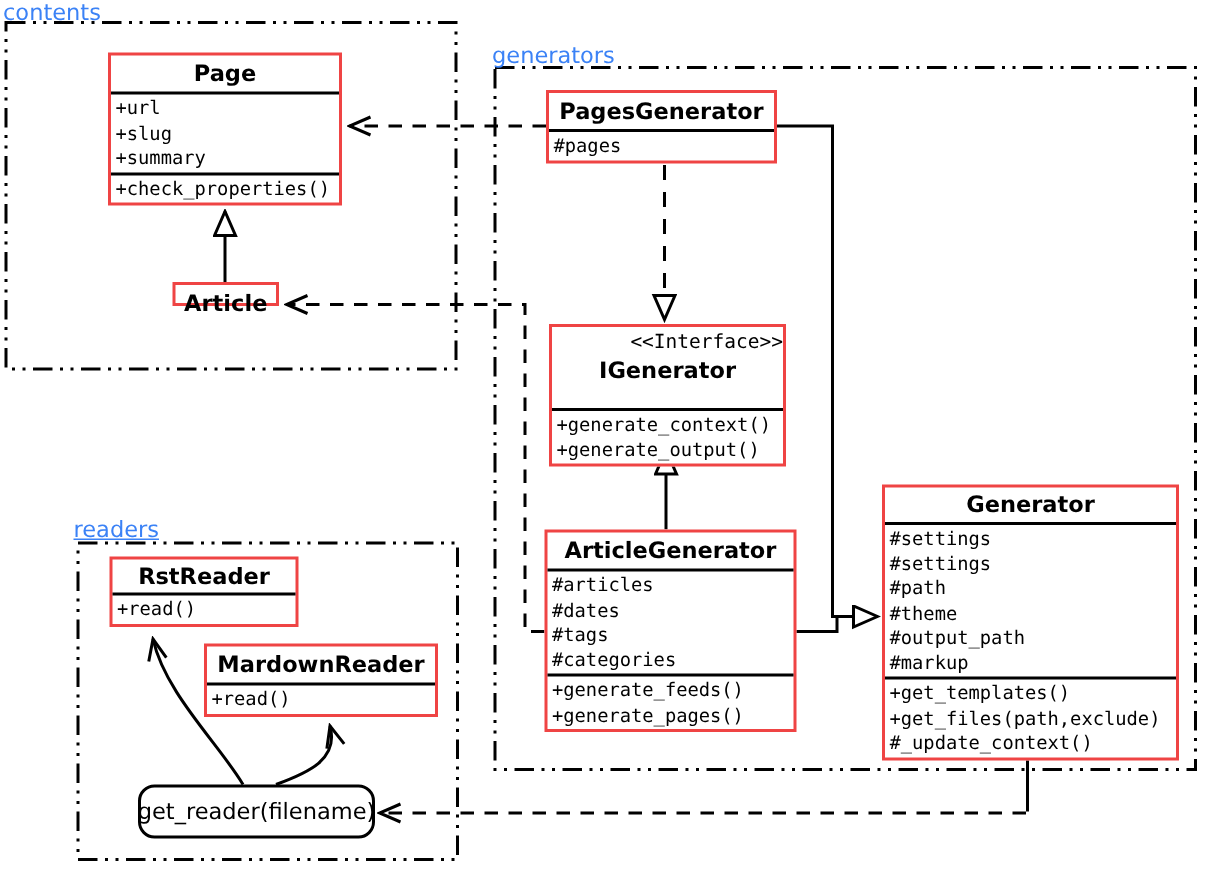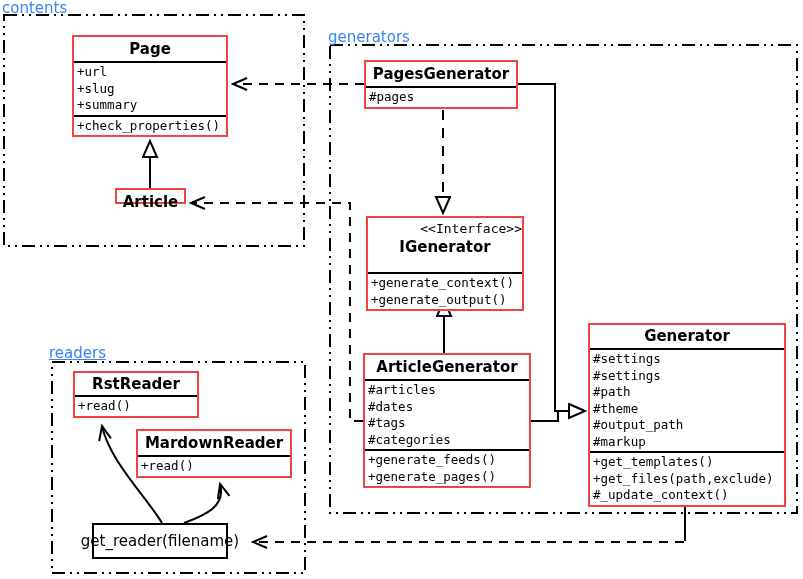--- a/index.html
+++ b/index.html
@@ -190,17 +190,17 @@
     </div>
   </div>
 
   <div class="cls" style="left:136px; top:429px; width:156px;">
     <div class="cls-title" style="line-height:24px;">MardownReader</div>
     <div class="comp">
       <div class="member">+read()</div>
     </div>
   </div>
 
-  <div class="plainbox" style="left:92px; top:523px; width:136px; height:36px;">
+  <div class="plainbox" style="left:92px; top:523px; width:158px; height:36px;border-radius:11px;">
     <span>get_reader(filename)</span>
   </div>
 
 </div>
 
 </body></html>

